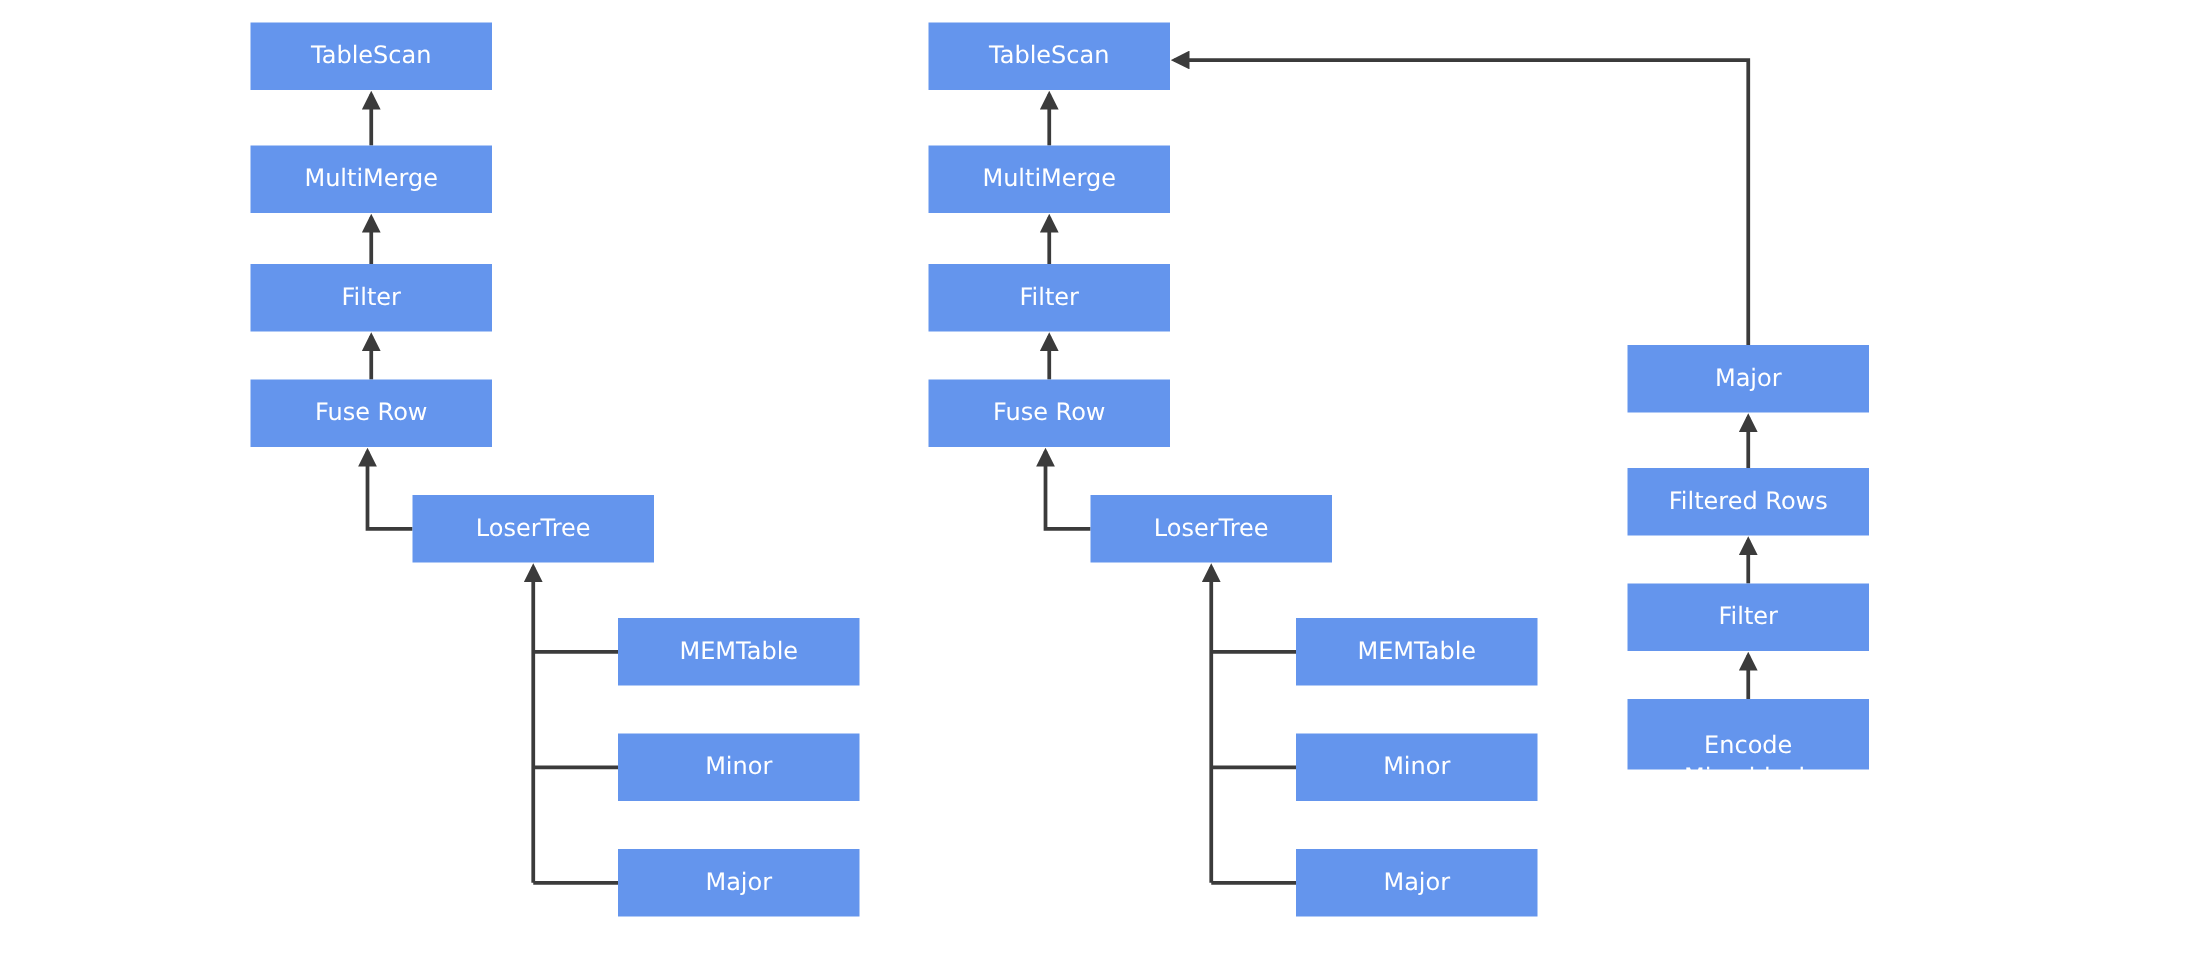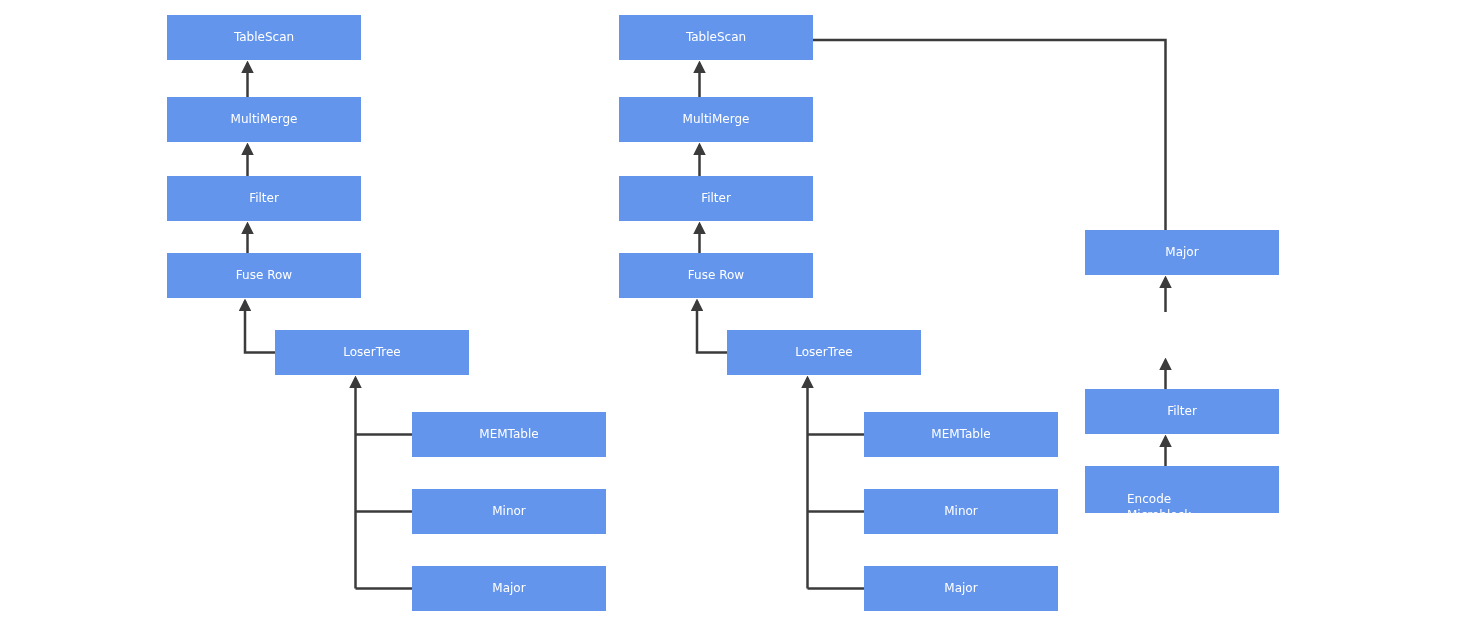--- a/index.html
+++ b/index.html
@@ -30,28 +30,29 @@
     fill: none;
     stroke: var(--arrow);
     stroke-width: 2.5;
   }
   #arrowhead path {
     fill: var(--arrow);
     stroke: none;
   }
   .node {
     position: absolute;
-    width: 194px;
+    width: 161px;
     height: 45px;
     background: var(--node-fill);
     color: var(--node-text);
     display: flex;
     align-items: center;
     justify-content: center;
-    font-size: 12px;
+    text-align: center;
+    font-size: 16px;
     font-weight: 500;
     line-height: 1.3;
   }
   .node.two-line {
     height: 47px;
   }
   .node.two-line .label {
     max-width: 110px;
     margin-top: 37px;
   }
@@ -138,20 +139,23 @@
   <div class="node" style="left:864px; top:489px;">
     <span class="label">Minor</span>
   </div>
   <div class="node" style="left:864px; top:566px;">
     <span class="label">Major</span>
   </div>
 
   <div class="node" style="left:1085px; top:230px;">
     <span class="label">Major</span>
   </div>
+  <div class="node" style="left:1085px; top:312px;">
+    <span class="label">Filtered Rows</span>
+  </div>
   <div class="node" style="left:1085px; top:389px;">
     <span class="label">Filter</span>
   </div>
   <div class="node two-line" style="left:1085px; top:466px;">
     <span class="label">Encode Microblock</span>
   </div>
 
 </div>
 
 </body></html>

